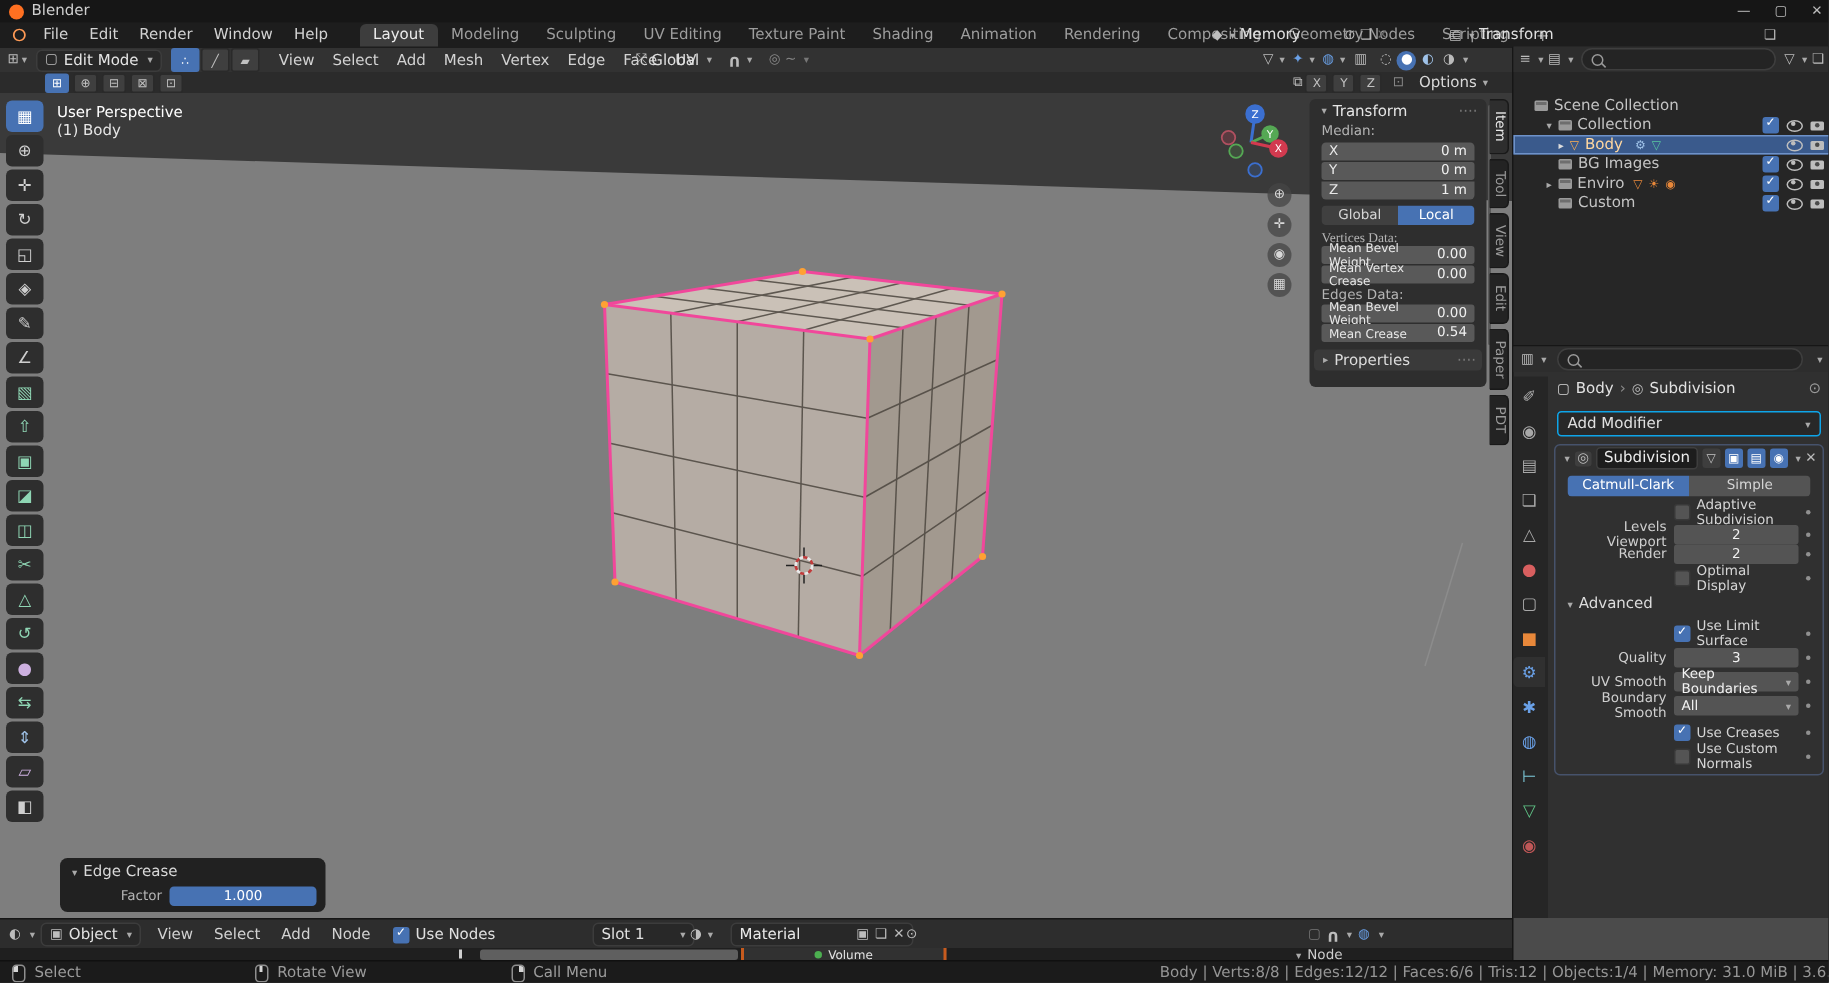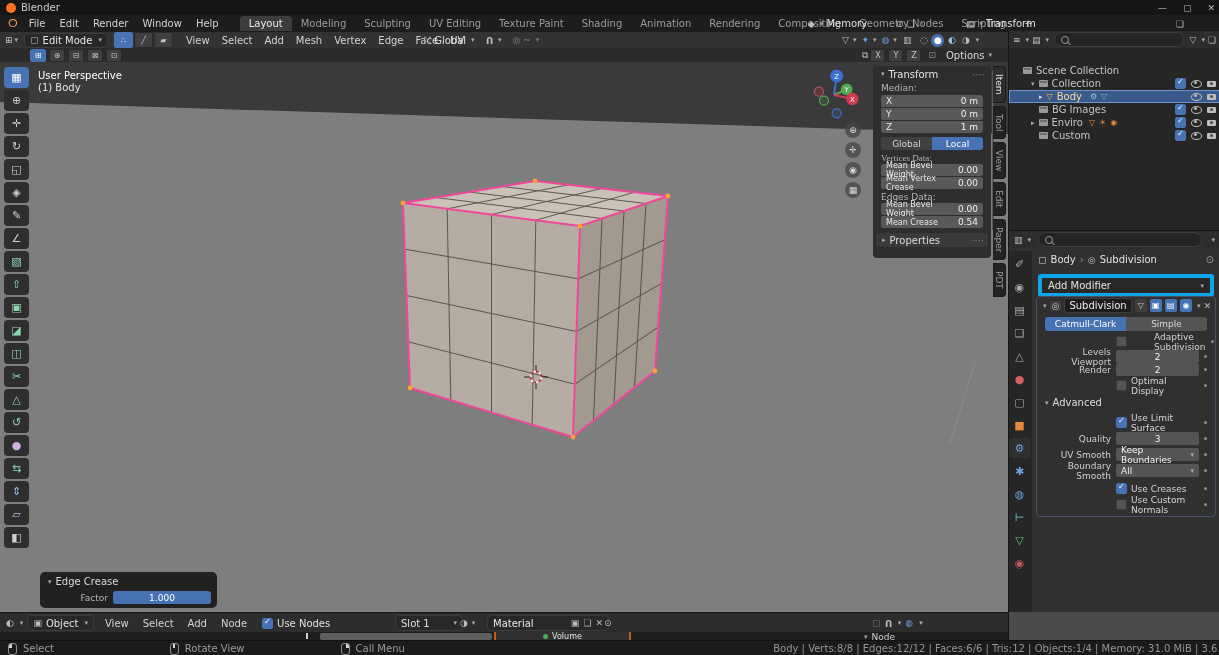--- a/index.html
+++ b/index.html
@@ -569,21 +569,21 @@
 
     <div class="r" style="left:23px;top:20px;right:0;bottom:0;">
       <div class="fx" style="height:17px;padding:0 6px;gap:4px;">
         <span class="tinyic" style="color:#d8d8d8;">▢</span>
         <span style="color:#e2e2e2;">Body</span>
         <span style="color:#888;">›</span>
         <span class="tinyic">◎</span>
         <span style="color:#e2e2e2;">Subdivision</span>
         <span style="margin-left:auto;color:#9a9a9a;">⊙</span>
       </div>
-      <div class="fx" style="margin:6px 6px 0 6px;height:15px;background:#282828;border:4px solid #0ea5e9;border-radius:3px;padding:0 6px;color:#e0e0e0;">
+      <div class="fx" style="margin:6px 6px 0 6px;height:15px;background:#282828;border:1px solid #0ea5e9;border-radius:3px;padding:0 6px;color:#e0e0e0;">
         <span>Add Modifier</span>
         <span class="chev" style="margin-left:auto;">▾</span>
       </div>
 
       <div class="r" style="left:4px;right:4px;top:45px;height:219px;border:1px solid #46526b;border-radius:4px;background:#303030;">
         <div class="fx" style="height:17px;padding:0 4px;gap:3px;">
           <span class="chev">▾</span>
           <span class="tinyic" style="background:#3e3e3e;border-radius:2px;padding:0 2px;">◎</span>
           <span style="background:#1d1d1d;border:1px solid #3e3e3e;border-radius:3px;height:13px;display:flex;align-items:center;padding:0 4px;color:#ececec;width:58px;">
               <span>Subdivision</span>
@@ -596,21 +596,21 @@
           <span class="tinyic">✕</span>
         </div>
         <div class="seg" style="position:absolute;left:8px;right:8px;top:20px;height:14px;">
           <div class="on">Catmull-Clark</div>
           <div style="background:#545454;">Simple</div>
         </div>
         <div class="mrow" style="top:38px;">
           <span class="ml"></span>
           <span class="mc">
               <span class="cb"></span>
-              <span style="color:#d5d5d5;margin-left:23px;">Adaptive Subdivision</span>
+              <span style="color:#d5d5d5;">Adaptive Subdivision</span>
             </span>
           <span class="dot md"></span>
         </div>
         <div class="mrow" style="top:53px;">
           <span class="ml">Levels Viewport</span>
           <span class="mc">
               <span class="field">
                 <span>2</span>
               </span>
             </span>

